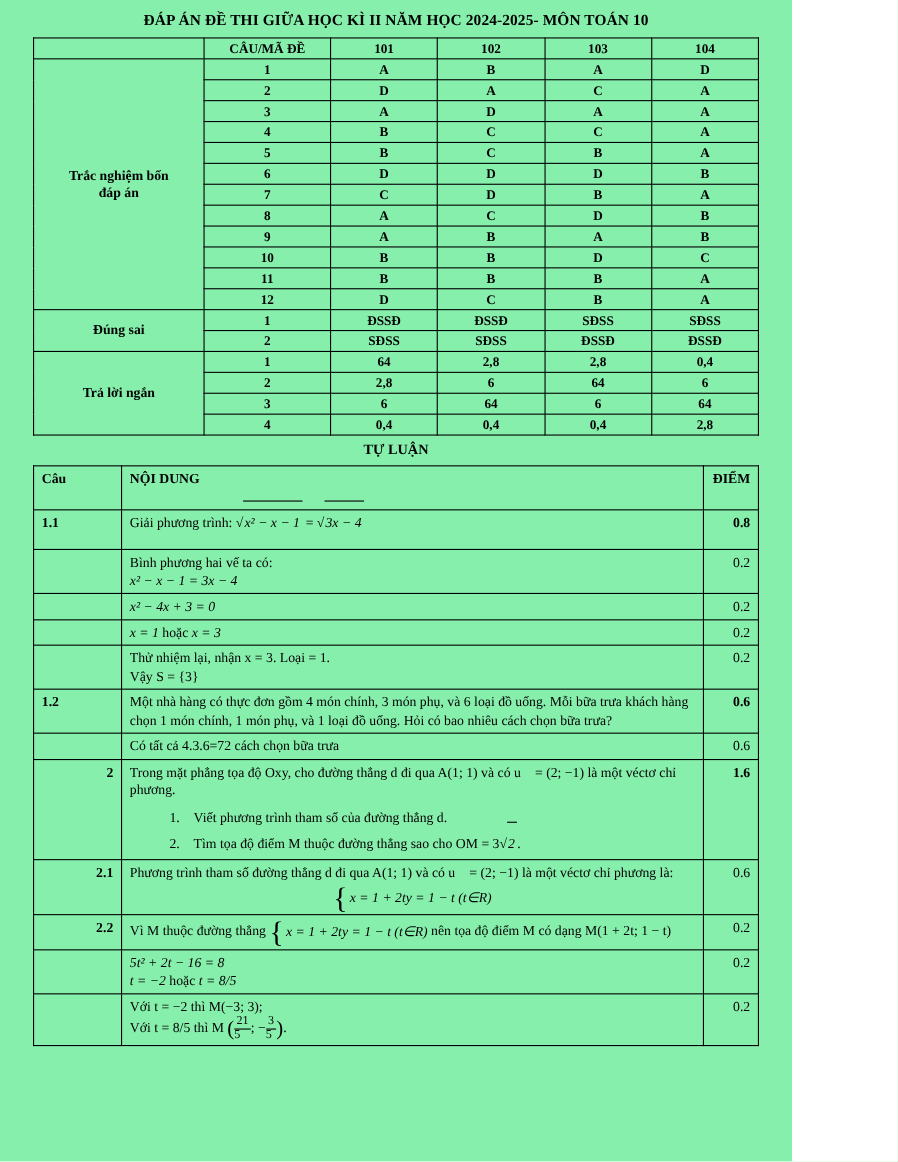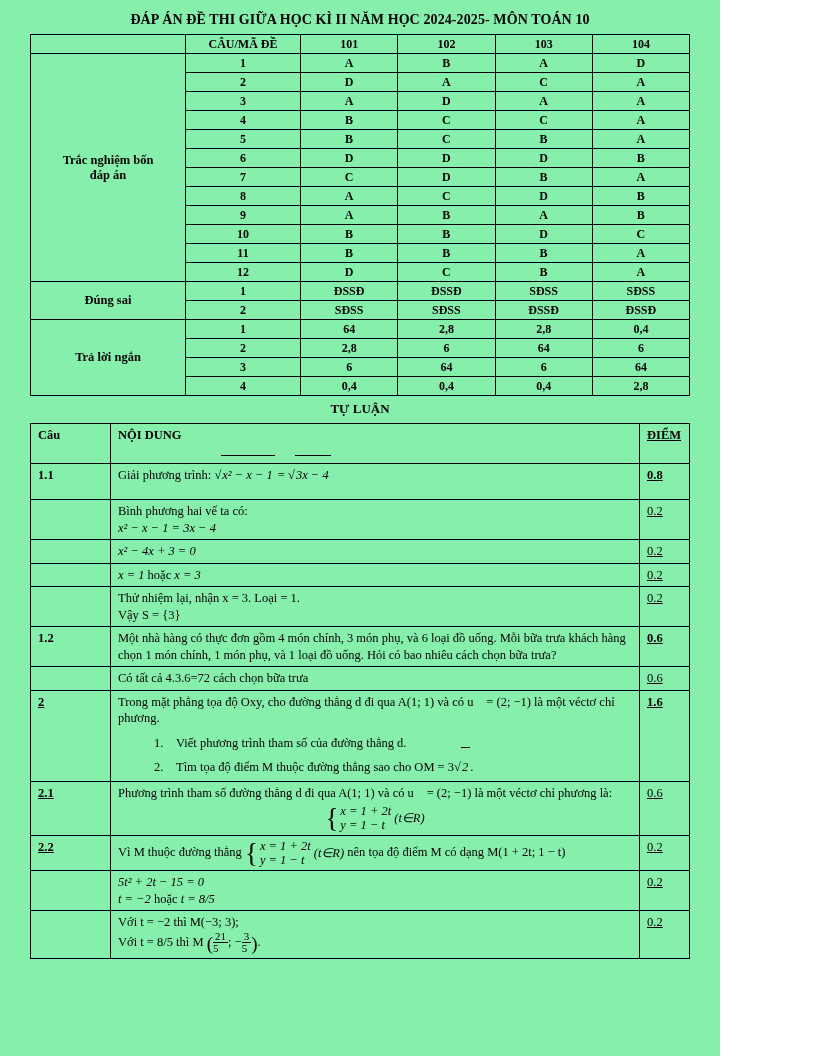--- a/index.html
+++ b/index.html
@@ -13,35 +13,35 @@
 
   
   .answer-table td { border:1px solid #000; font-weight:bold; text-align:center; font-size:12px; padding:1px 2px; height:19px; vertical-align:middle; }
   .answer-table .group-label { font-size:12.5px; padding:0 24px; }
 
   .section-title { text-align:center; font-weight:bold; font-size:13px; margin:5px 0 6px; }
 
   
   .essay-table td { border:1px solid #000; font-size:12.5px; padding:3px 7px; vertical-align:top; line-height:1.32; }
   .essay-table .cau { font-weight:bold; }
-  .tc { text-align:left;text-decoration:underline; }
+  .tc { text-align:right; }
   .b { font-weight:bold; }
   tr.h-head td { height:40px; }
   tr.h-r11 td { height:36px; }
 
   .math { font-style:italic; }
   .para { margin:0; }
   .indent1 { padding-left:42px; }
 
   .sqrt { white-space:nowrap; }
   .sqrt .rad { border-top:1px solid #000; padding:12px 2px 0 1px;font-family:Liberation Serif, serif; }
 
   .system { display:inline-flex; align-items:center; vertical-align:middle; }
   .system .brace { font-size:27px; line-height:0.9; font-weight:normal; margin-right:2px; font-style:normal; }
-  .system .lines { display:inline-flex; flex-direction:column; line-height:1.12; text-align:left; }
+  .system .lines { display:inline-flex; flex-direction:row; line-height:1.12; text-align:center; }
   .system .suffix { margin-left:3px; }
   .center-line { text-align:center; margin-top:3px; }
 
   .list-item { margin:8px 0 2px 36px; }
   .list-item .marker { display:inline-block; width:22px; }
 
   .frac { display:inline-flex; flex-direction:column; align-items:flex-start; line-height:1.05; font-size:11px; vertical-align:middle; }
   .frac .num { border-bottom:1px solid #000; padding:0 2px; }
   .bigp { font-size:19px; vertical-align:middle; line-height:1; }
 </style>
@@ -322,21 +322,21 @@
               <span class="suffix math">(t∈R)</span>
             </span><span> nên tọa độ điểm M có dạng M(1 + 2t; 1 − t)</span>
       </td>
       <td class="tc">0.2</td>
     </tr>
 
 
     <tr>
       <td class="cau"></td>
       <td>
-        <div class="para math">5t² + 2t − 15 = 0</div>
+        <div class="para math">5t² + 2t − 16 = 8</div>
         <div class="para">
           <span class="math">t = −2</span><span> hoặc </span><span class="math">t = 8/5</span>
         </div>
       </td>
       <td class="tc">0.2</td>
     </tr>
 
     <tr>
       <td class="cau"></td>
       <td>

